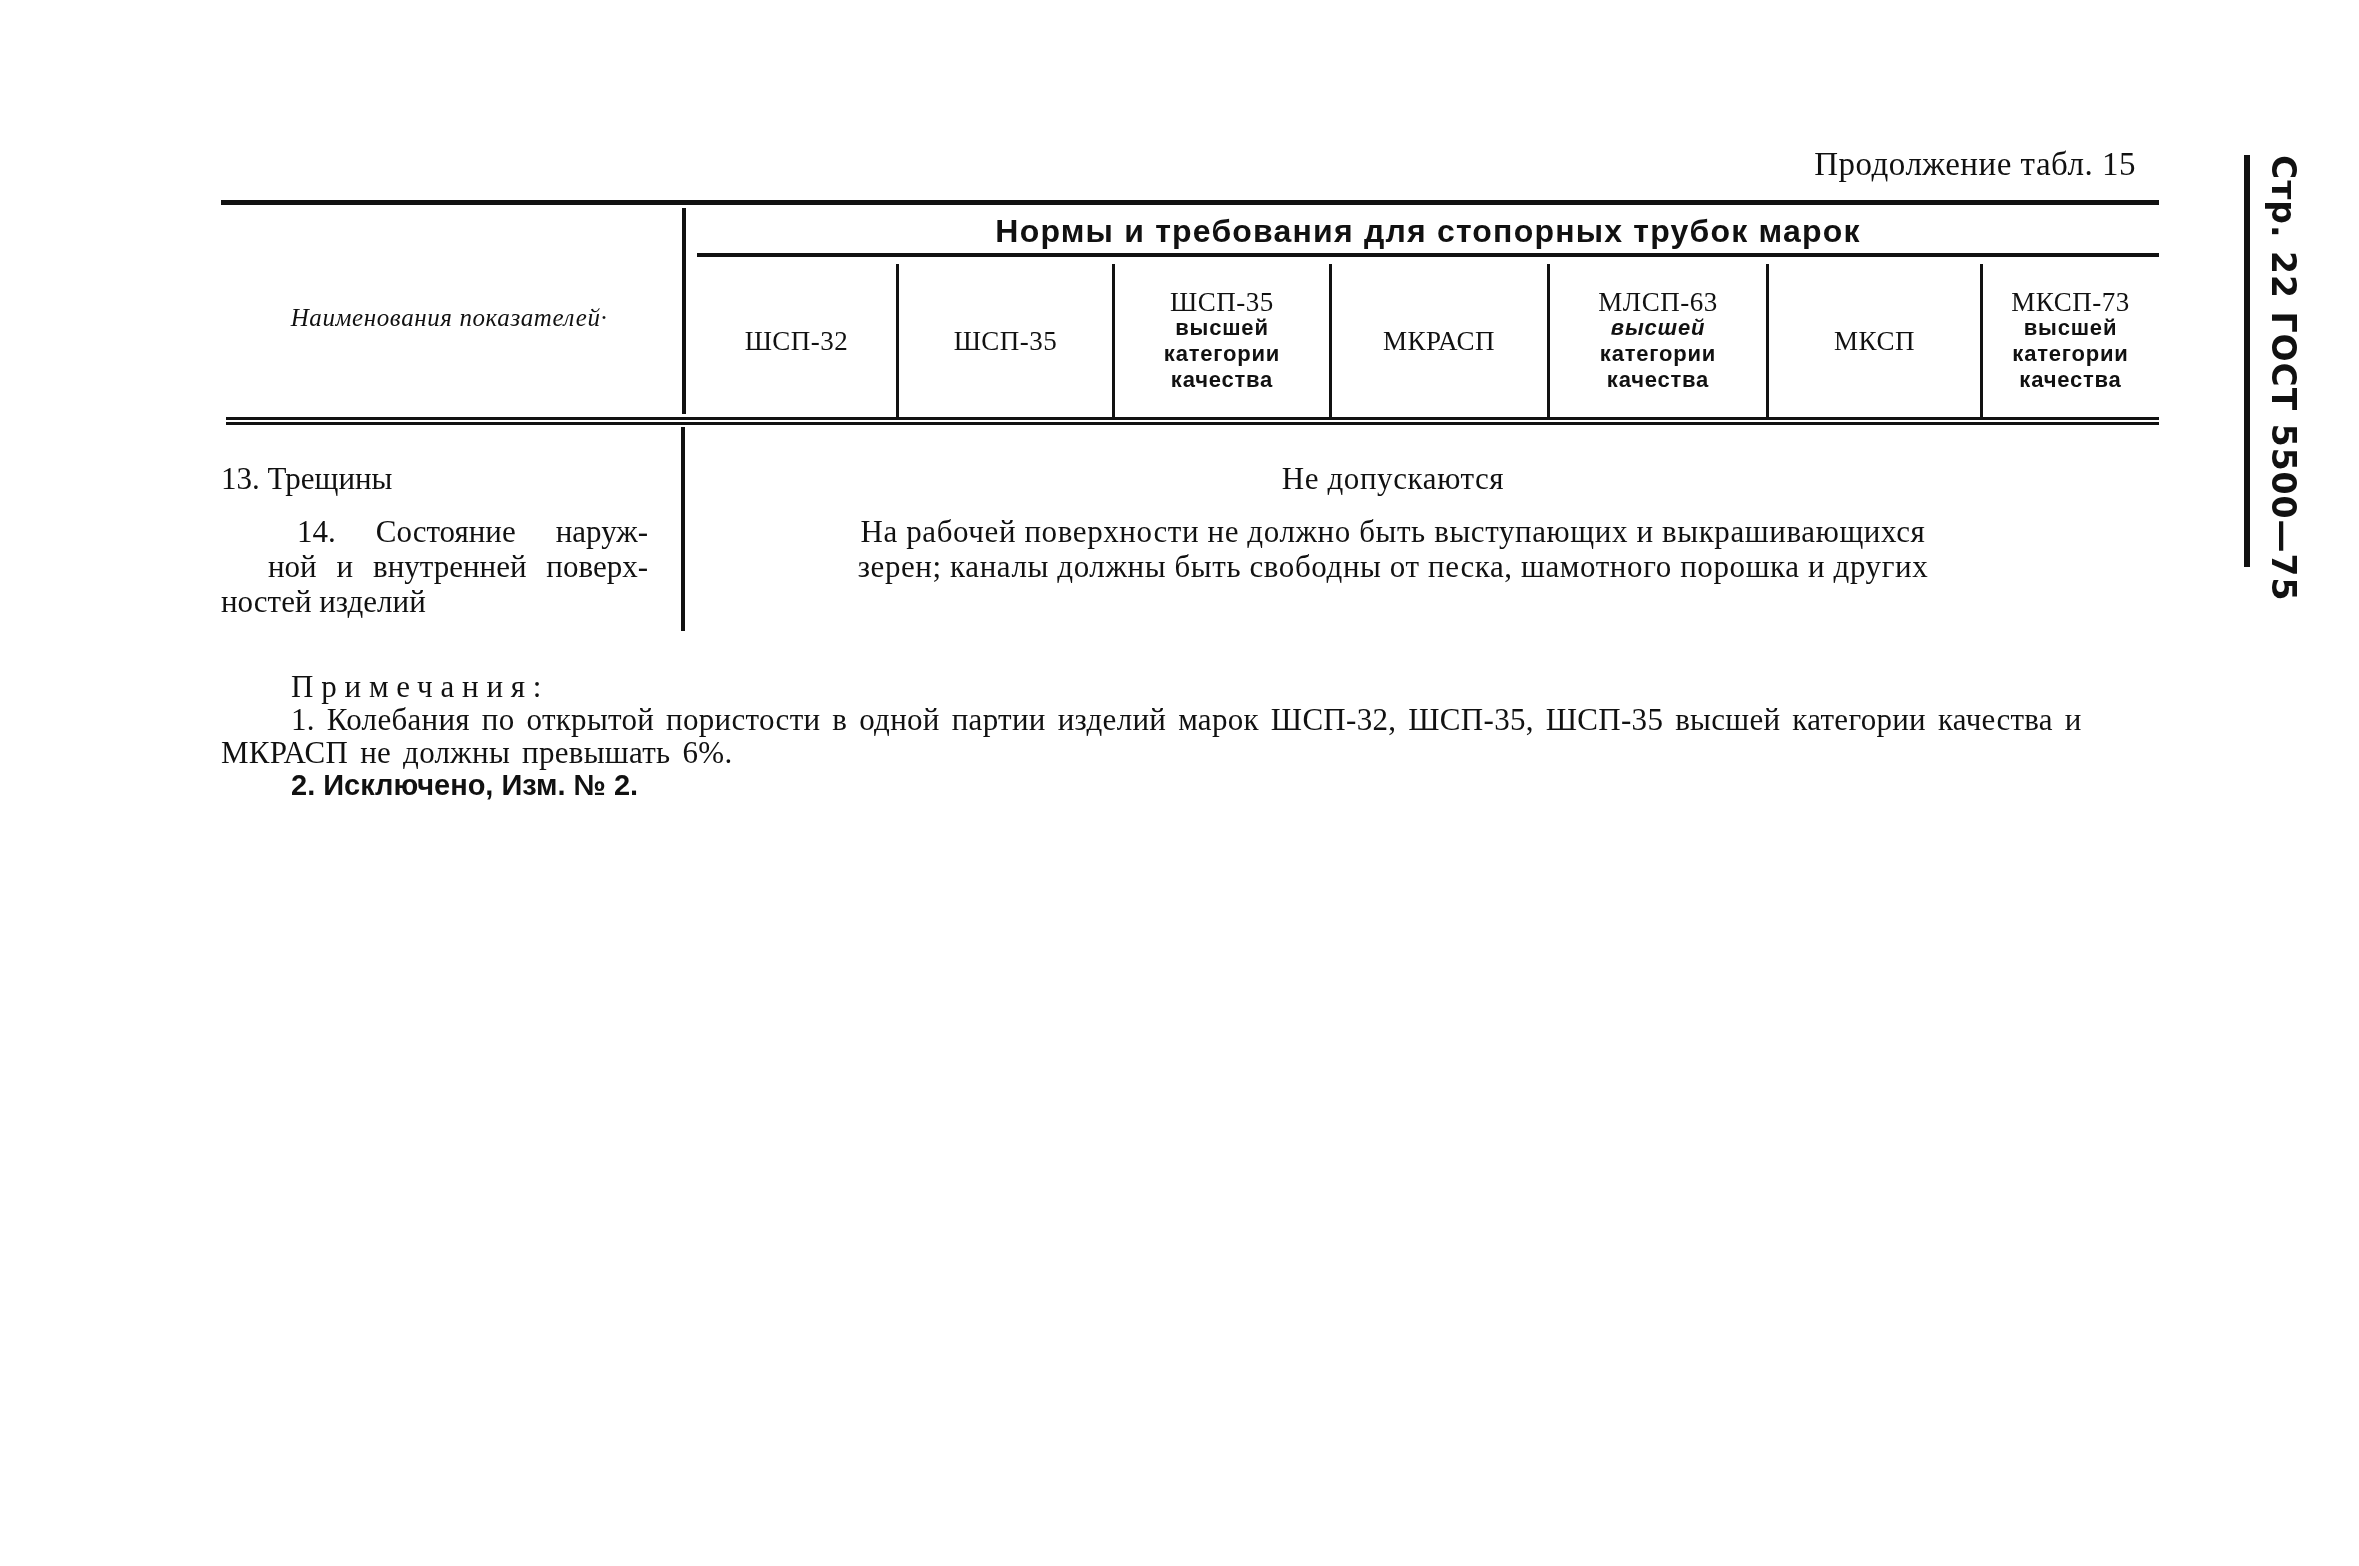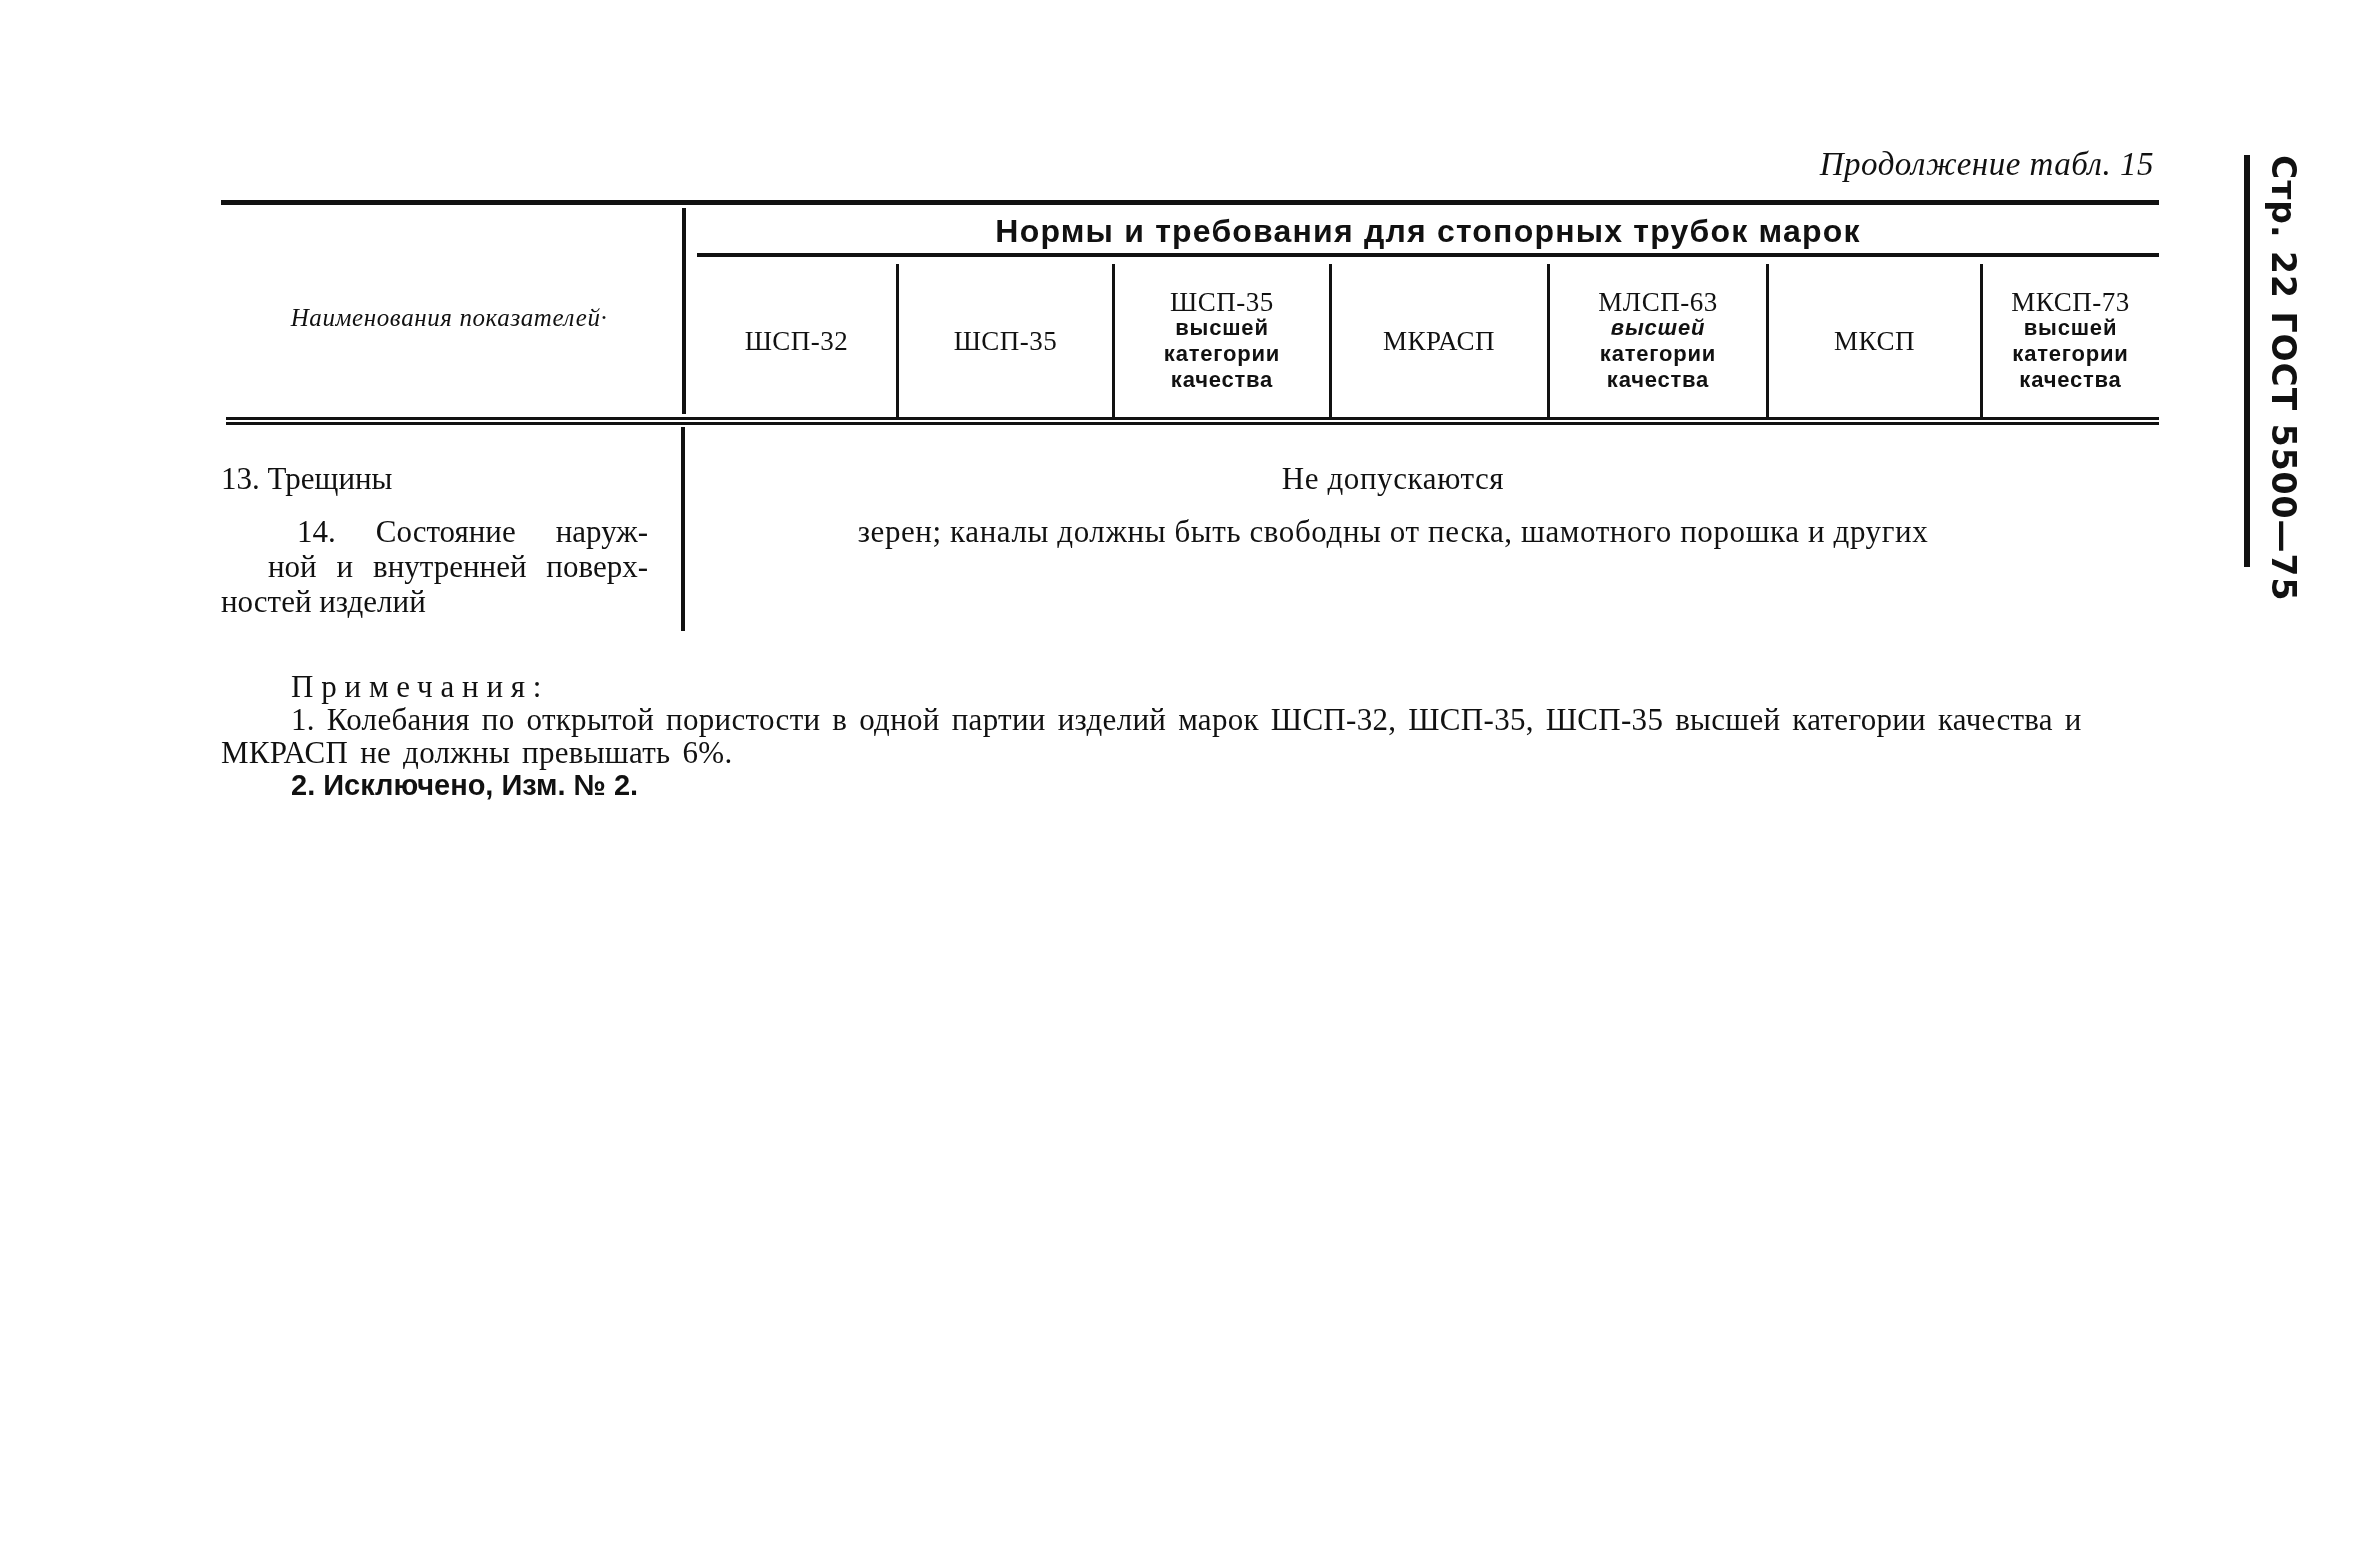--- a/index.html
+++ b/index.html
@@ -1,18 +1,18 @@
 <!DOCTYPE html>
 <html><head>
 <meta charset="utf-8">
 <style>
   html, body { margin: 0; padding: 0; background: #ffffff; }
   body { width: 2360px; height: 1566px; position: relative; overflow: hidden; color: #111; font-family: "Liberation Serif", "DejaVu Serif", serif; }
   .abs { position: absolute; }
-  .caption { right: 206px; top: 146px; font-style: italic; font-size: 33px; letter-spacing: 0.5px; }
+  .caption { right: 224px; top: 146px; font-size: 33px; letter-spacing: 0.5px; }
   .hrule { position: absolute; background: #111; }
   .vrule { position: absolute; background: #111; }
   .side-rule { left: 2244px; top: 155px; width: 5.8px; height: 412px; background: #111; }
   .side-text { left: 2253px; top: 155px; width: 58px; height: 417px; }
   .side-text span { position: absolute; left: 0; top: 0; transform-origin: 0 0; transform: translate(50px, 0) rotate(90deg); white-space: nowrap; font-family: "DejaVu Sans", sans-serif; font-weight: bold; font-size: 33px; letter-spacing: 1px; }
   .hdr-label { left: 221px; top: 281px; width: 456px; text-align: center; font-style: italic; font-size: 25px; letter-spacing: 0.6px; line-height: 74px; }
   .hdr-group { left: 697px; top: 212px; width: 1462px; text-align: center; font-family: "Liberation Sans", sans-serif; font-weight: bold; font-size: 32px; letter-spacing: 1.2px; line-height: 39px; }
   .col { position: absolute; top: 264px; height: 153px; display: flex; align-items: center; justify-content: center; text-align: center; }
   .col-inner { display: flex; flex-direction: column; align-items: center; font-size: 25px; line-height: 26px; }
   .col-inner .grade { font-size: 27px; letter-spacing: 0.5px; }
@@ -101,20 +101,21 @@
 
 <div class="abs row-label" style="top:461px;">13. Трещины</div>
 <div class="abs row-value" style="top:461px;">Не допускаются</div>
 
 <div class="abs row-label" style="top:514px;">
   <div class="justify" style="padding-left:29px;">14. Состояние наруж-</div>
   <div class="justify">ной и внутренней поверх-</div>
   <div>ностей изделий</div>
 </div>
 <div class="abs row-value" style="top:514px;">
+  <div>На рабочей поверхности не должно быть выступающих и выкрашивающихся</div>
   <div>зерен; каналы должны быть свободны от песка, шамотного порошка и других</div>
 </div>
 
 <div class="abs notes">
   <div class="title">Примечания:</div>
   <div class="n1">1. Колебания по открытой пористости в одной партии изделий марок ШСП-32, ШСП-35, ШСП-35 высшей категории качества и МКРАСП не должны превышать 6%.</div>
   <div class="n2">2. Исключено, Изм. № 2.</div>
 </div>
 
 

